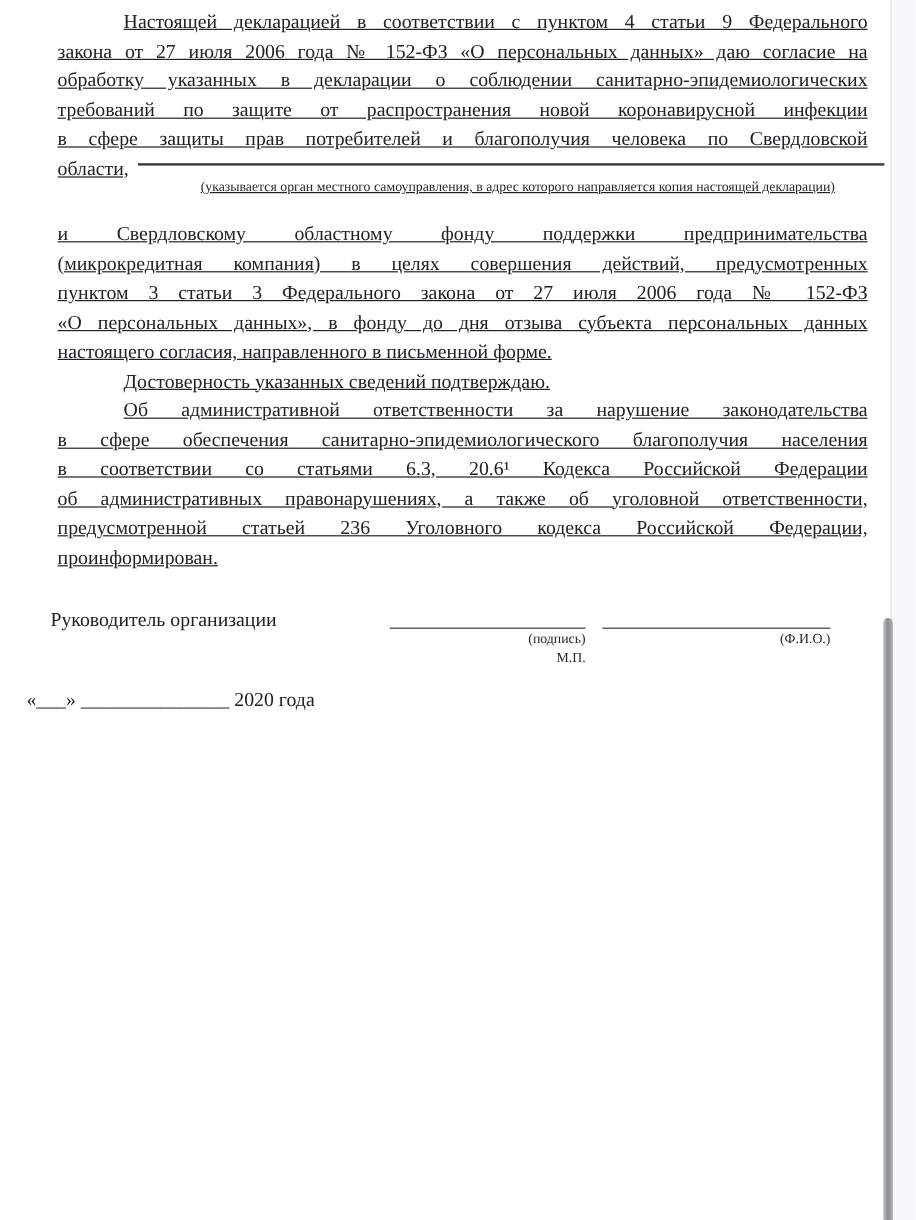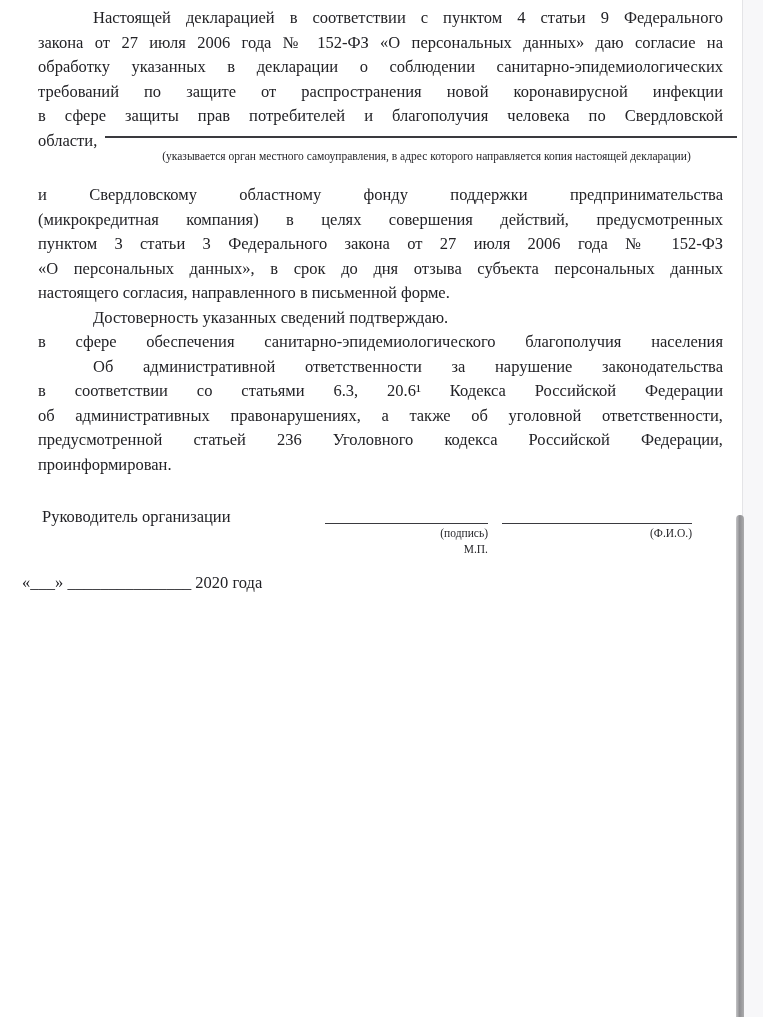--- a/index.html
+++ b/index.html
@@ -10,23 +10,24 @@
     color: #222226;
     overflow: hidden;
     position: relative;
   }
   .screen { position: relative; width: 763px; height: 1017px; background: #ffffff; }
 
   
   .doc {
     box-sizing: border-box;
     width: 763px;
-    padding: 6px 40px 0 38px;
+    padding: 6px 40px 0 48px;
     font-size: 16.5px;
     line-height: 24.5px;
+    text-decoration: underline;
   }
   .line {
     text-align: justify;
     text-align-last: justify;
     white-space: normal;
   }
   .line.endline { text-align-last: left; }
   .line.indent { text-indent: 55px; }
 
   
@@ -93,29 +94,29 @@
         <span>области,</span>
         <span class="blank"></span>
       </div>
       <div class="caption-row">(указывается орган местного самоуправления, в адрес которого направляется копия настоящей декларации)</div>
     </div>
 
     <div class="para-gap">
       <div class="line">и Свердловскому областному фонду поддержки предпринимательства</div>
       <div class="line">(микрокредитная компания) в целях совершения действий, предусмотренных</div>
       <div class="line">пунктом 3 статьи 3 Федерального закона от 27 июля 2006 года № 152-ФЗ</div>
-      <div class="line">«О персональных данных», в срок до дня отзыва субъекта персональных данных</div>
+      <div class="line">«О персональных данных», в фонду до дня отзыва субъекта персональных данных</div>
       <div class="line endline">настоящего согласия, направленного в письменной форме.</div>
     </div>
 
     <div class="line endline indent">Достоверность указанных сведений подтверждаю.</div>
 
     <div>
+      <div class="line indent">Об административной ответственности за нарушение законодательства</div>
       <div class="line">в сфере обеспечения санитарно-эпидемиологического благополучия населения</div>
-      <div class="line indent">Об административной ответственности за нарушение законодательства</div>
       <div class="line">в соответствии со статьями 6.3, 20.6¹ Кодекса Российской Федерации</div>
       <div class="line">об административных правонарушениях, а также об уголовной ответственности,</div>
       <div class="line">предусмотренной статьей 236 Уголовного кодекса Российской Федерации,</div>
       <div class="line endline">проинформирован.</div>
     </div>
 
   </div>
 
   <div class="sig-section">
     <div class="sig-role">Руководитель организации</div>

